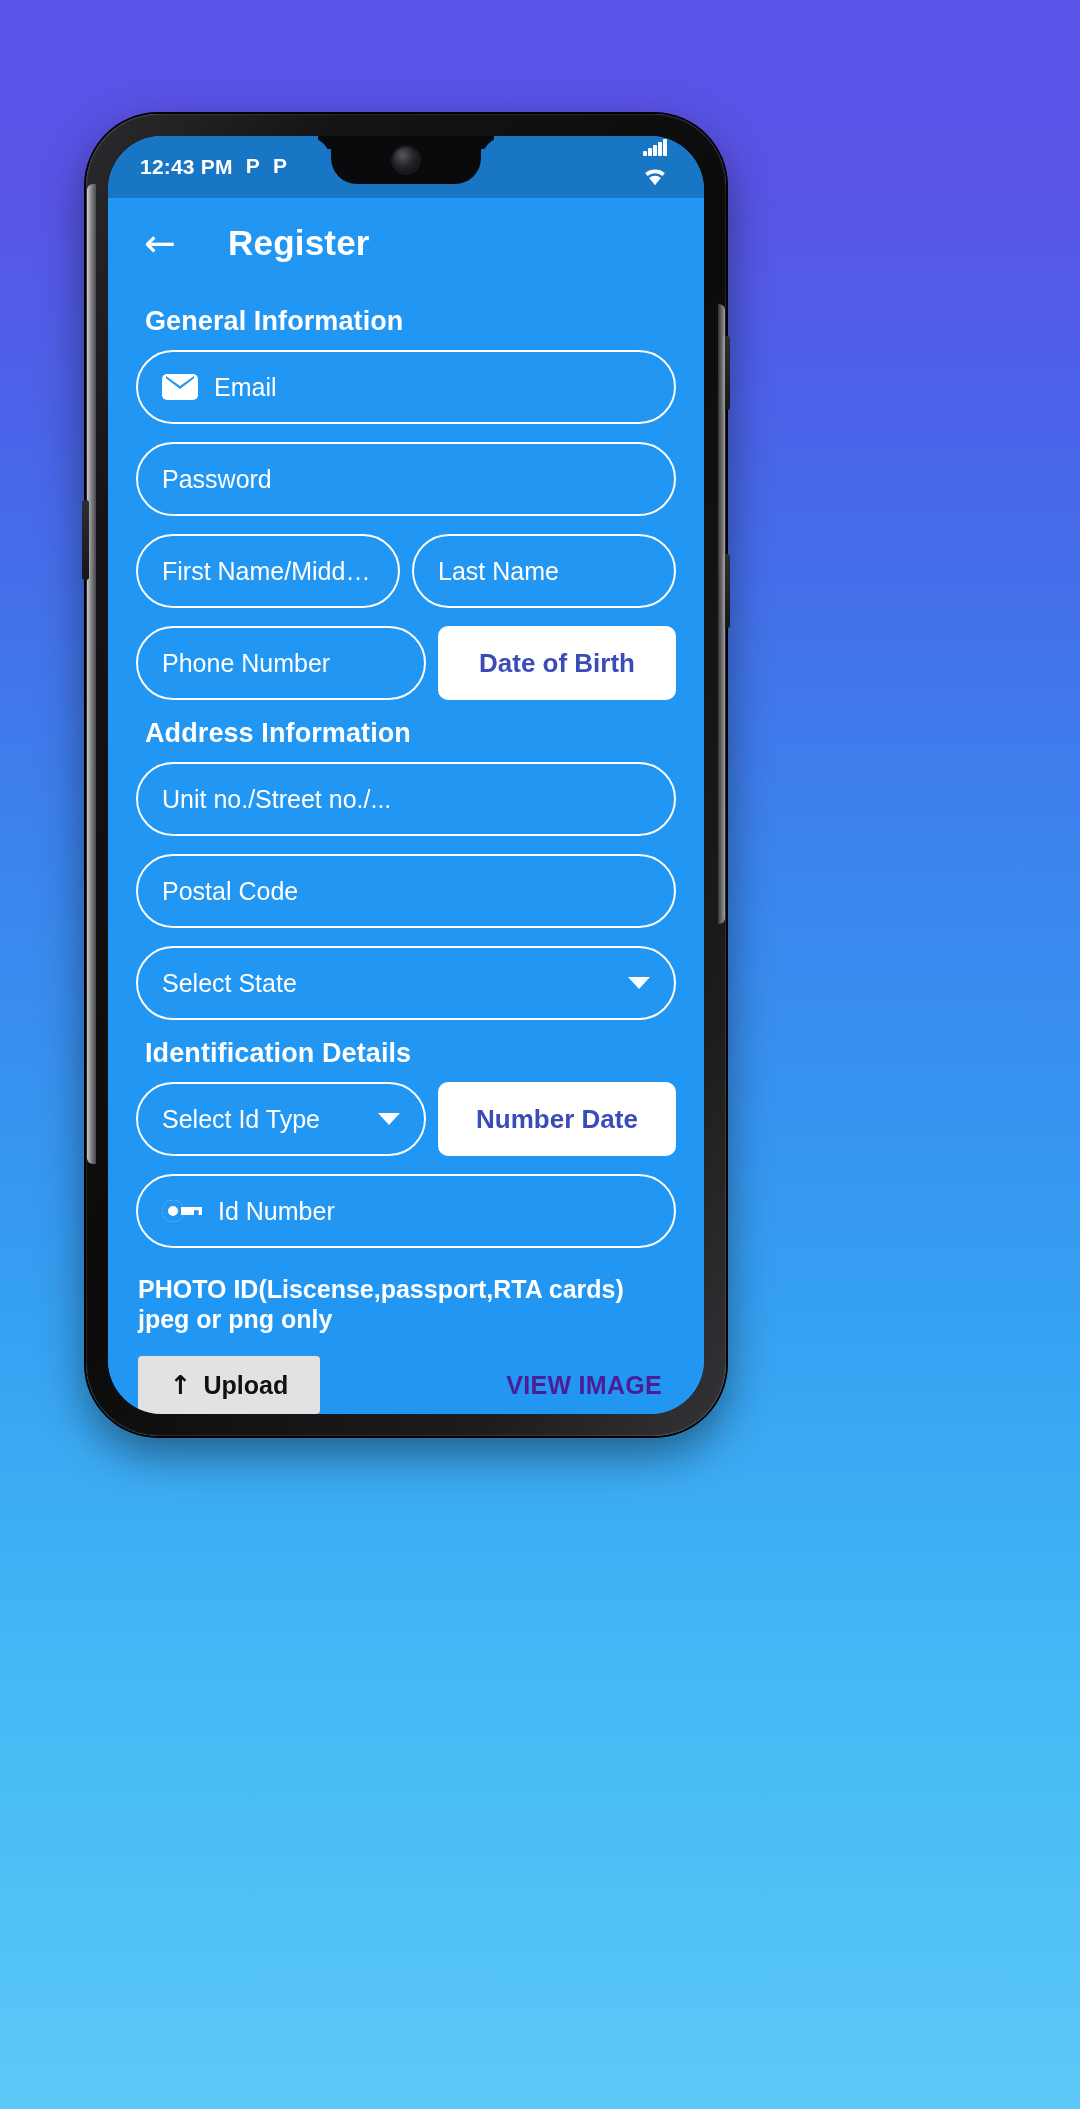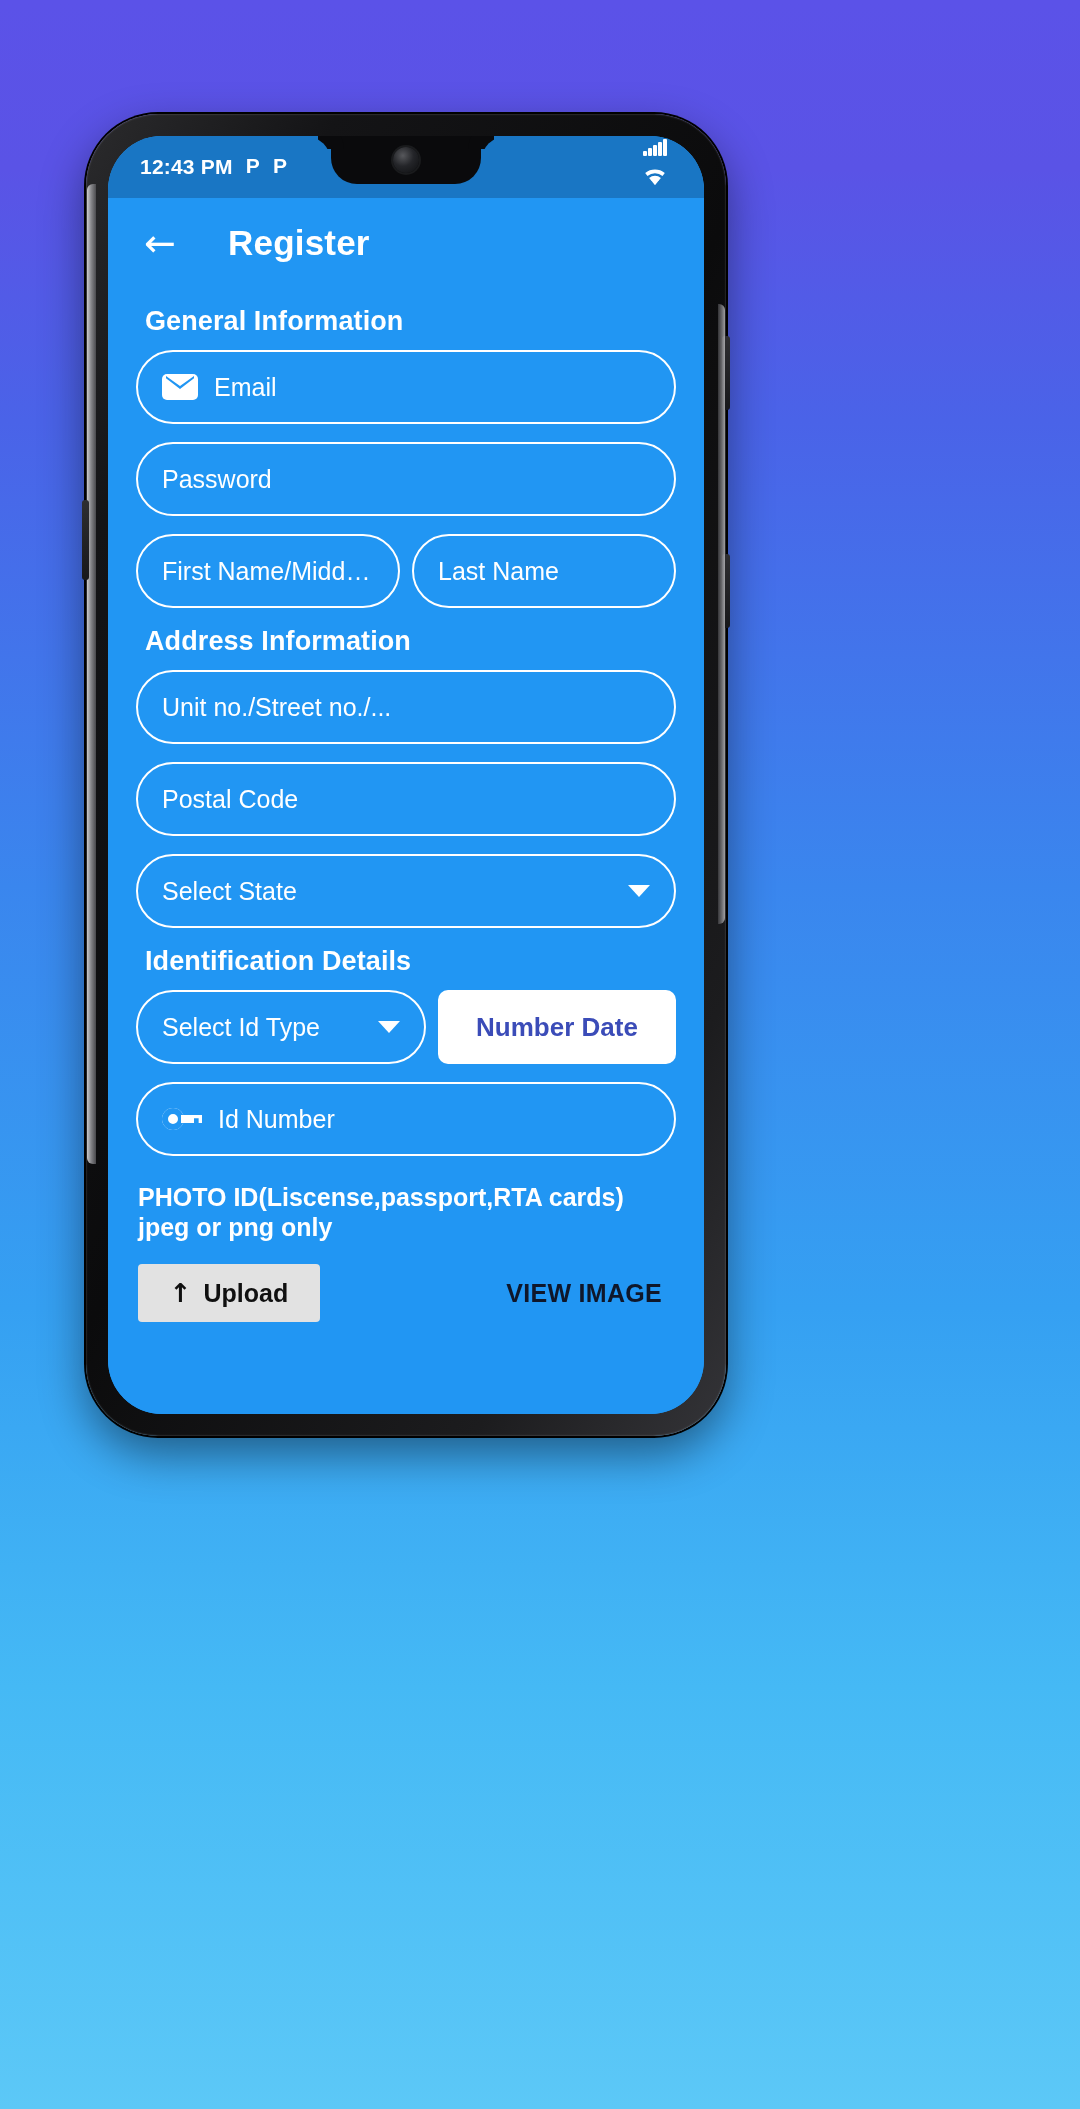--- a/index.html
+++ b/index.html
@@ -334,21 +334,21 @@
     gap: 12px;
     font-size: 25px;
     font-weight: bold;
   }
   .icon-upload {
     font-size: 26px;
     line-height: 1;
     font-family: "DejaVu Sans", sans-serif;
   }
   #view-image-link {
-    color: #0f172a;
+    color: #4c1d95;
     font-size: 25px;
     font-weight: bold;
     padding-right: 12px;
     letter-spacing: .3px;
   }
 </style>
 </head>
 <body>
 
 <div id="phone-frame">
@@ -427,20 +427,26 @@
 
         <div class="row">
           <div class="field half">
             <span class="label">First Name/Middle ...</span>
           </div>
           <div class="field half">
             <span class="label">Last Name</span>
           </div>
         </div>
 
+        <div class="row">
+          <div class="field half">
+            <span class="label">Phone Number</span>
+          </div>
+          <div class="white-btn">Date of Birth</div>
+        </div>
 
         <div class="section-title">Address Information</div>
 
         <div class="row">
           <div class="field half">
             <span class="label">Unit no./Street no./...</span>
           </div>
         </div>
 
         <div class="row">

